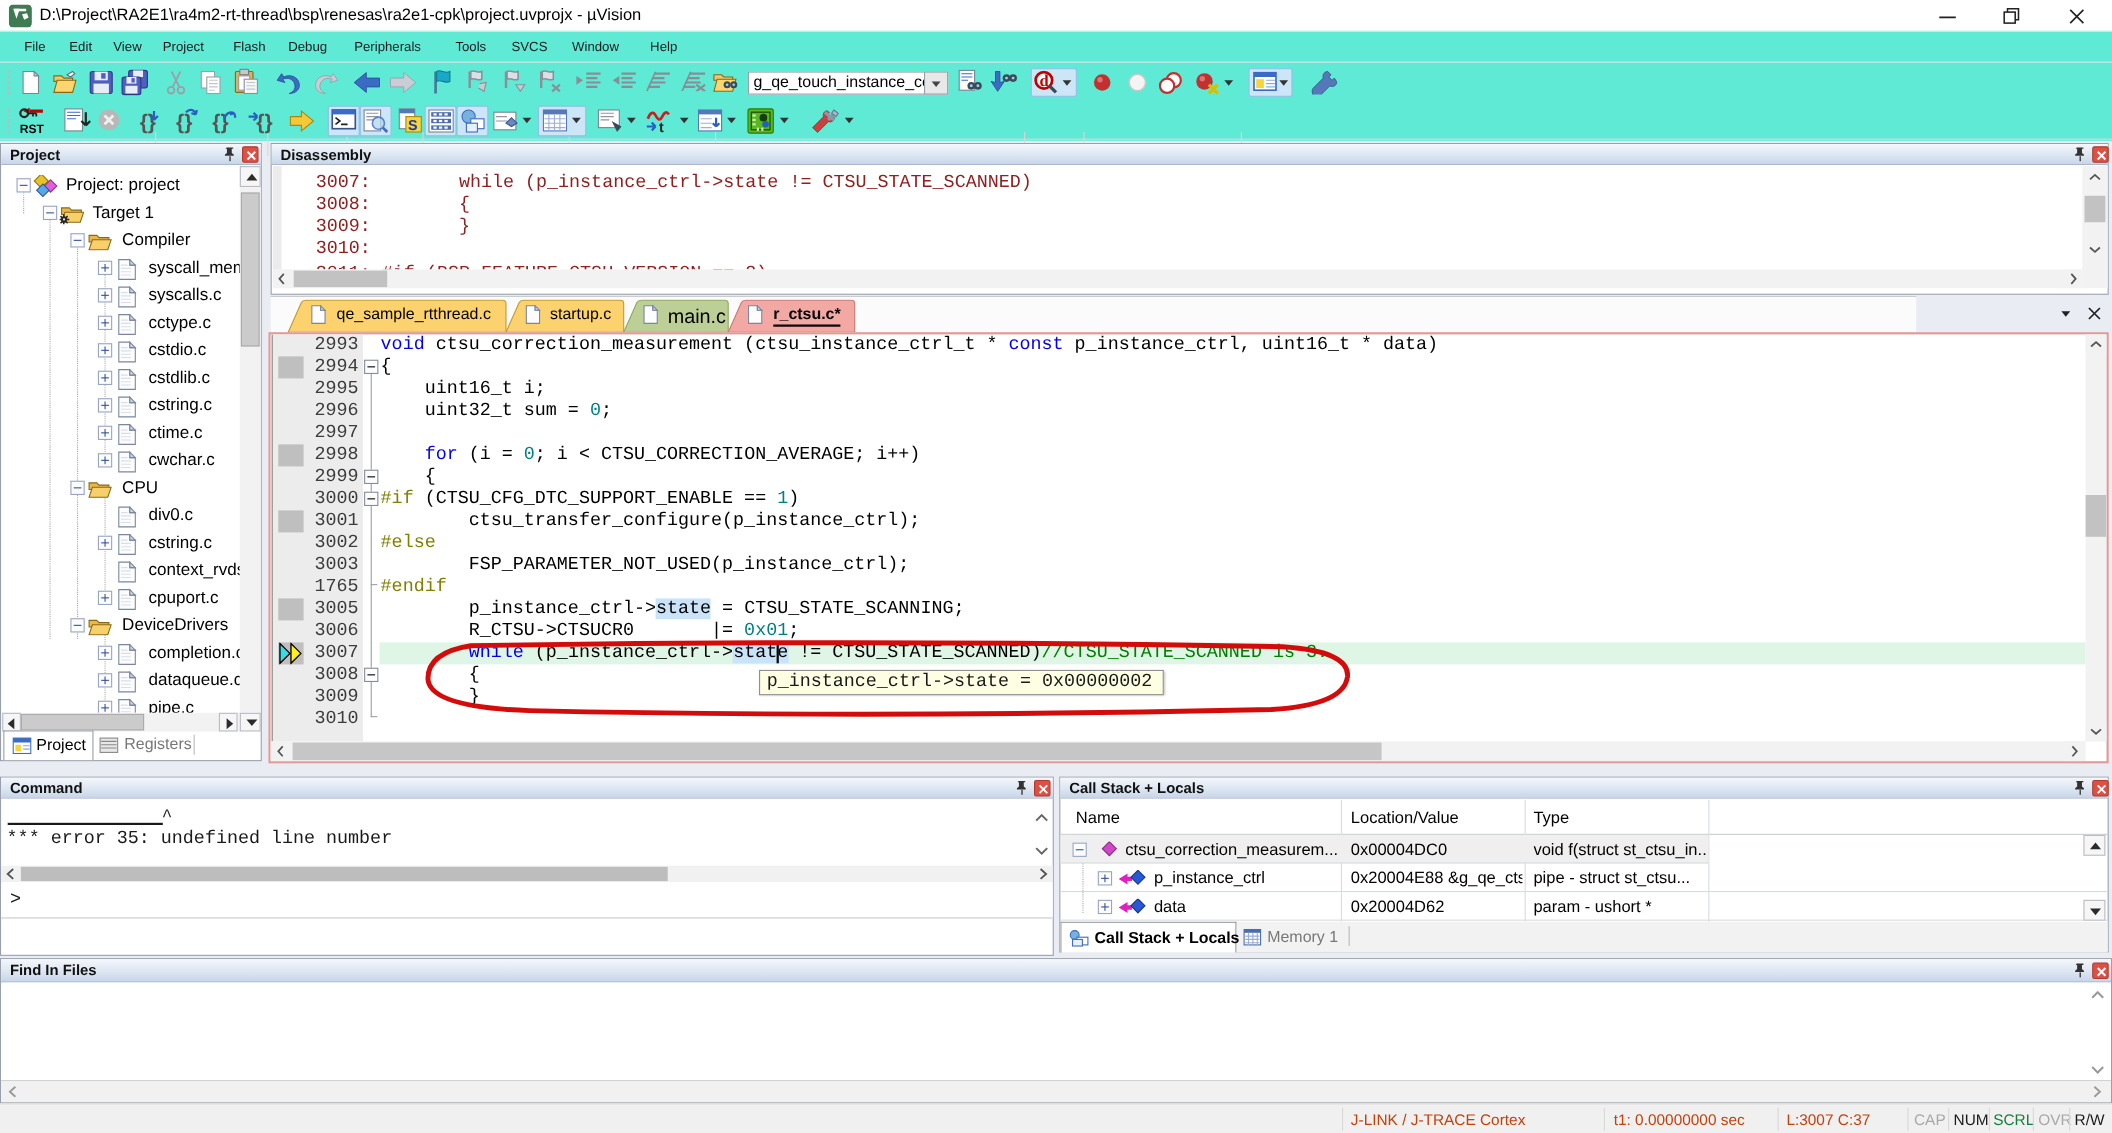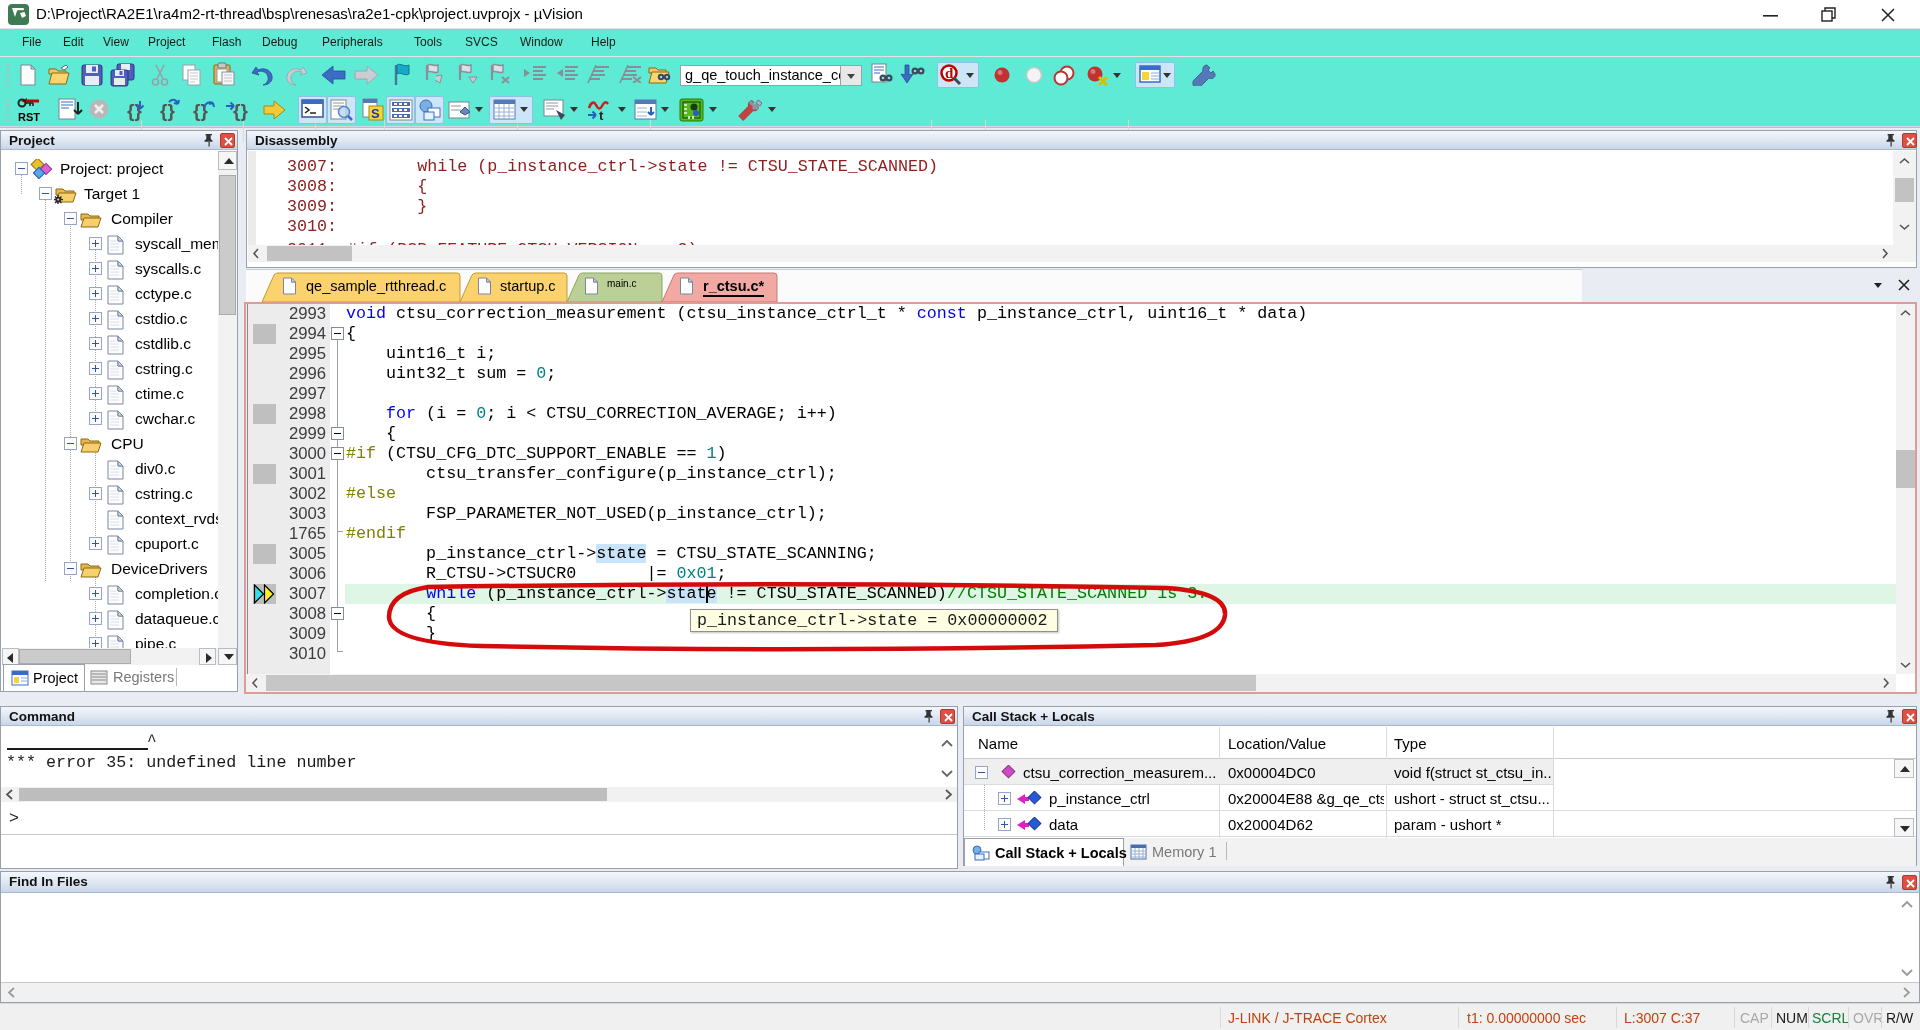--- a/index.html
+++ b/index.html
@@ -19,21 +19,21 @@
 .pin{position:absolute;top:2px;width:12px;height:15px;}
 mono,.mono{font-family:"Liberation Mono",monospace;}
 .cl{position:absolute;left:100px;height:20px;line-height:20px;font-family:"Liberation Mono",monospace;
  font-size:16.7px;white-space:pre;color:#000;}
 .kw{color:#0202E6;}
 .num{color:#007F80;}
 .pp{color:#7F7F00;}
 .cm{color:#007F00;}
 .hl{background:#C9E4F8;}
 .lnum{position:absolute;left:28px;width:52px;height:20px;line-height:20px;text-align:right;
- font-family:Liberation Sans, sans-serif;font-size:16.7px;color:#3C3C3C;}
+ font-family:Liberation Mono, monospace;font-size:16.7px;color:#3C3C3C;}
 .dline{position:absolute;height:20px;line-height:20px;font-family:"Liberation Mono",monospace;
  font-size:16.7px;white-space:pre;color:#8F2020;}
 .fold{position:absolute;left:331px;width:13px;height:13px;background:#FFF;border:1px solid #848C98;}
 .fold i{position:absolute;left:2px;top:5px;width:7px;height:1px;background:#000;}
 .sbv{position:absolute;background:#F2F2F2;}
 .sbbtn{position:absolute;background:#F6F6F6;border:1px solid #B8BCC4;}
 .thumb{position:absolute;background:#CBCBCB;border:1px solid #ABABAB;}
 .tri{width:0;height:0;position:absolute;}
 .tabL{position:absolute;height:27px;background:#FFF;border:1px solid #9AA0A8;border-bottom:none;font-size:14.5px;}
 .treerow{position:absolute;font-size:15.5px;color:#000;height:25px;line-height:25px;}
@@ -735,42 +735,42 @@
  <div class="sbv" style="left:1646px;top:20px;width:23px;height:111px;"></div>
  <div class="sbbtn" style="left:1648px;top:22px;width:19px;height:17px;border:none;background:#F2F2F2;"><svg width="19" height="17">
         <path d="M5 10l4.5-4 4.5 4" stroke="#555" stroke-width="1.6" fill="none"></path>
       </svg></div>
  <div class="thumb" style="left:1648px;top:47px;width:19px;height:24px;border:none;background:#C2C2C2;"></div>
  <div class="sbbtn" style="left:1648px;top:88px;width:19px;height:17px;border:none;background:#F2F2F2;"><svg width="19" height="17">
         <path d="M5 6l4.5 4 4.5-4" stroke="#555" stroke-width="1.6" fill="none"></path>
       </svg></div>
 </div>
 
-<div id="edtabs" class="abs" style="left:246px;top:269px;width:1336px;height:33px;background:#FBFBFB;border-top:1px solid #C8CCD2;">
+<div id="edtabs" class="abs" style="left:246px;top:269px;width:1496px;height:33px;background:#FBFBFB;border-top:1px solid #C8CCD2;">
  <svg class="abs" style="left:8px;top:2px" width="760" height="31">
   <path d="M8 30 L20 3 Q21 1 24 1 L203 1 Q206 1 206 4 L206 30 Z" fill="#FBD26E" stroke="#C09A30"></path>
   <path d="M206 30 L218 3 Q219 1 222 1 L310 1 Q313 1 313 4 L313 30 Z" fill="#FBD26E" stroke="#C09A30"></path>
   <path d="M313 30 L325 3 Q326 1 329 1 L405 1 Q408 1 408 4 L408 30 Z" fill="#BCCF96" stroke="#8FA760"></path>
   <path d="M408 30 L420 3 Q421 1 424 1 L520 1 Q523 1 523 4 L523 30 Z" fill="#F2A9A4" stroke="#C87870"></path>
  </svg>
  <g-p class="abs" style="left:36px;top:7px"><svg width="15" height="18">
         <path d="M1.5 1h8v4h4v12h-12z" fill="#FDFDFD" stroke="#7A87A0"></path>
         <path d="M9.5 1l4 4h-4z" fill="#C9D4E8" stroke="#7A87A0"></path>
       </svg></g-p>
  <span class="abs" style="left:60px;top:8px;font-size:14.5px;">qe_sample_rtthread.c</span>
  <g-p class="abs" style="left:231px;top:7px"><svg width="15" height="18">
         <path d="M1.5 1h8v4h4v12h-12z" fill="#FDFDFD" stroke="#7A87A0"></path>
         <path d="M9.5 1l4 4h-4z" fill="#C9D4E8" stroke="#7A87A0"></path>
       </svg></g-p>
  <span class="abs" style="left:254px;top:8px;font-size:14.5px;">startup.c</span>
  <g-p class="abs" style="left:338px;top:7px"><svg width="15" height="18">
         <path d="M1.5 1h8v4h4v12h-12z" fill="#FDFDFD" stroke="#7A87A0"></path>
         <path d="M9.5 1l4 4h-4z" fill="#C9D4E8" stroke="#7A87A0"></path>
       </svg></g-p>
- <span class="abs" style="left:361px;top:8px;font-size:10px;">main.c</span>
+ <span class="abs" style="left:361px;top:8px;font-size:18px;">main.c</span>
  <g-p class="abs" style="left:433px;top:7px"><svg width="15" height="18">
         <path d="M1.5 1h8v4h4v12h-12z" fill="#FDFDFD" stroke="#7A87A0"></path>
         <path d="M9.5 1l4 4h-4z" fill="#C9D4E8" stroke="#7A87A0"></path>
       </svg></g-p>
  <span class="abs" style="left:457px;top:8px;font-size:14.5px;font-weight:bold;border-bottom:2px solid #000;padding-bottom:1px;">r_ctsu.c*</span>
  <div class="dd" style="left:1628px;top:13px;border-top-color:#222;"></div>
  <svg class="abs" style="left:1650px;top:7px" width="16" height="16">
       <path d="M3 3l10 10M13 3L3 13" stroke="#222" stroke-width="1.6"></path>
     </svg>
 </div>
@@ -948,21 +948,21 @@
   <div class="pm" style="left:34px;top:65px">
         <div class="h"></div>
         <div class="v"></div>
       </div>
   <svg class="abs" style="left:52px;top:64px" width="30" height="16">
         <path d="M1 8l8-5v3h4v4H9v3z" fill="#E020C0"></path>
         <rect x="14" y="2" width="9" height="9" transform="rotate(45 18.5 6.5)" fill="#2858D8" stroke="#183888"></rect>
       </svg>
   <div class="abs" style="left:85px;top:63px;">p_instance_ctrl</div>
   <div class="abs" style="left:264px;top:63px;width:156px;overflow:hidden;white-space:nowrap;">0x20004E88 &amp;g_qe_cts...</div>
-  <div class="abs" style="left:430px;top:63px;width:157px;overflow:hidden;white-space:nowrap;">ushort - struct st_ctsu...</div>
+  <div class="abs" style="left:430px;top:63px;width:157px;overflow:hidden;white-space:nowrap;">pipe - struct st_ctsu...</div>
   <div class="pm" style="left:34px;top:91px">
         <div class="h"></div>
         <div class="v"></div>
       </div>
   <svg class="abs" style="left:52px;top:90px" width="30" height="16">
         <path d="M1 8l8-5v3h4v4H9v3z" fill="#E020C0"></path>
         <rect x="14" y="2" width="9" height="9" transform="rotate(45 18.5 6.5)" fill="#2858D8" stroke="#183888"></rect>
       </svg>
   <div class="abs" style="left:85px;top:89px;">data</div>
   <div class="abs" style="left:264px;top:89px;">0x20004D62</div>

